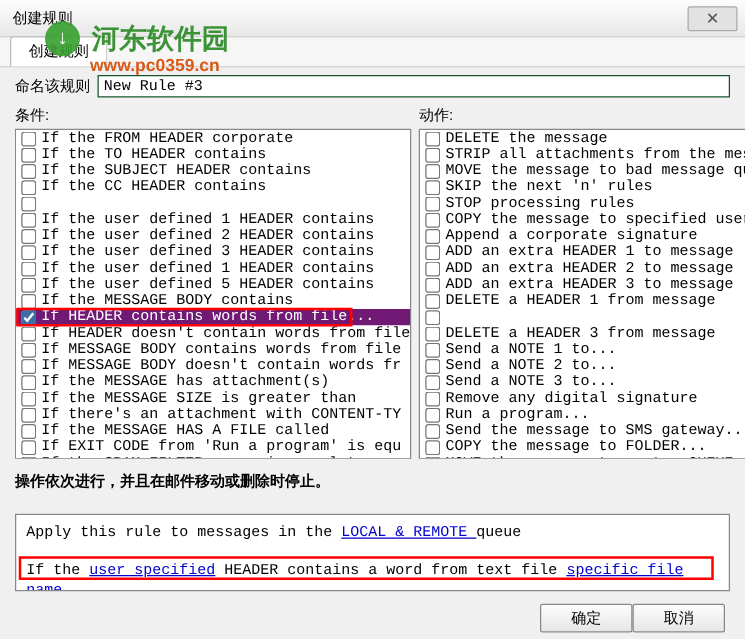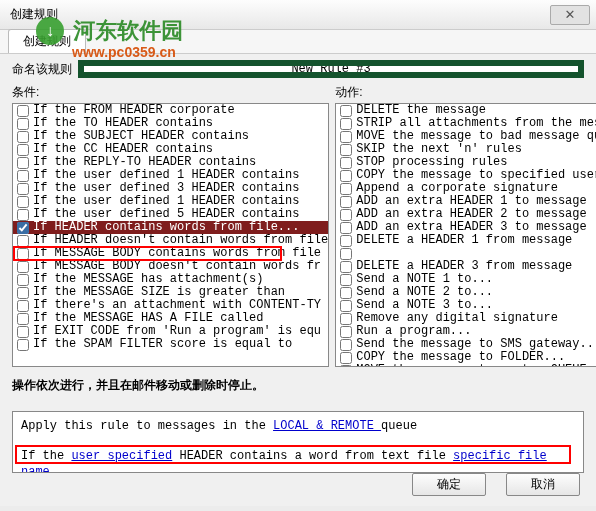--- a/index.html
+++ b/index.html
@@ -61,23 +61,22 @@
     align-items: center;
     gap: 6px;
     margin-bottom: 6px;
   }
   .name-input {
     flex: 1;
     height: 18px;
     padding: 1px 4px;
     font-family: "Courier New", monospace;
     font-size: 12px;
-    border: 6px solid #14532d;
+    border: 1px solid #14532d;
     background: #fff;
-    text-align: center;
   }
   .panels {
     display: flex;
     gap: 6px;
   }
   .panel-col {
     flex: 1;
     display: flex;
     flex-direction: column;
   }
@@ -101,21 +100,21 @@
     padding-left: 2px;
     white-space: nowrap;
     cursor: default;
   }
   .list-item input[type=checkbox] {
     width: 12px; height: 12px;
     margin: 0 4px 0 2px;
     accent-color: #3a6ea5;
   }
   .list-item.selected {
-    background: #7f1d1d;
+    background: #701a75;
     color: #fff;
     align-items: flex-end;
   }
   .highlight-border {
     position: absolute;
     border: 2px solid red;
     pointer-events: none;
     z-index: 10;
   }
   .instruction {
@@ -134,21 +133,22 @@
     overflow: hidden;
     position: relative;
   }
   .summary-box a {
     color: #0000cc;
     text-decoration: underline;
   }
   .button-row {
     display: flex;
     justify-content: flex-end;
-    gap: 20px;
+    gap: 0;
+    margin-top: 10px;
     padding-right: 4px;
   }
   .btn {
     min-width: 74px;
     height: 23px;
     border: 1px solid #888;
     background: linear-gradient(#fdfdfd,#e6e6e6);
     border-radius: 2px;
     cursor: pointer;
     font-size: 12px;
@@ -238,37 +238,44 @@
           <div class="list-item">
             <input type="checkbox" style="">
             <span>If the SUBJECT HEADER contains</span>
           </div>
           <div class="list-item">
             <input type="checkbox" style="">
             <span>If the CC HEADER contains</span>
           </div>
           <div class="list-item">
             <input type="checkbox" style="">
-            <span>If the REPLY-TO HEADER contains</span>
           </div>
           <div class="list-item">
             <input type="checkbox" style="">
             <span>If the user defined 1 HEADER contains</span>
           </div>
           <div class="list-item">
             <input type="checkbox" style="">
+            <span>If the user defined 2 HEADER contains</span>
+          </div>
+          <div class="list-item">
+            <input type="checkbox" style="">
             <span>If the user defined 3 HEADER contains</span>
           </div>
           <div class="list-item">
             <input type="checkbox" style="">
             <span>If the user defined 1 HEADER contains</span>
           </div>
           <div class="list-item">
             <input type="checkbox" style="">
             <span>If the user defined 5 HEADER contains</span>
+          </div>
+          <div class="list-item">
+            <input type="checkbox" style="">
+            <span>If the MESSAGE BODY contains</span>
           </div>
           <div class="list-item selected">
             <input type="checkbox" checked="" style="">
             <span>If HEADER contains words from file...</span>
           </div>
           <div class="list-item">
             <input type="checkbox" style="">
             <span>If HEADER doesn't contain words from file</span>
           </div>
           <div class="list-item">

